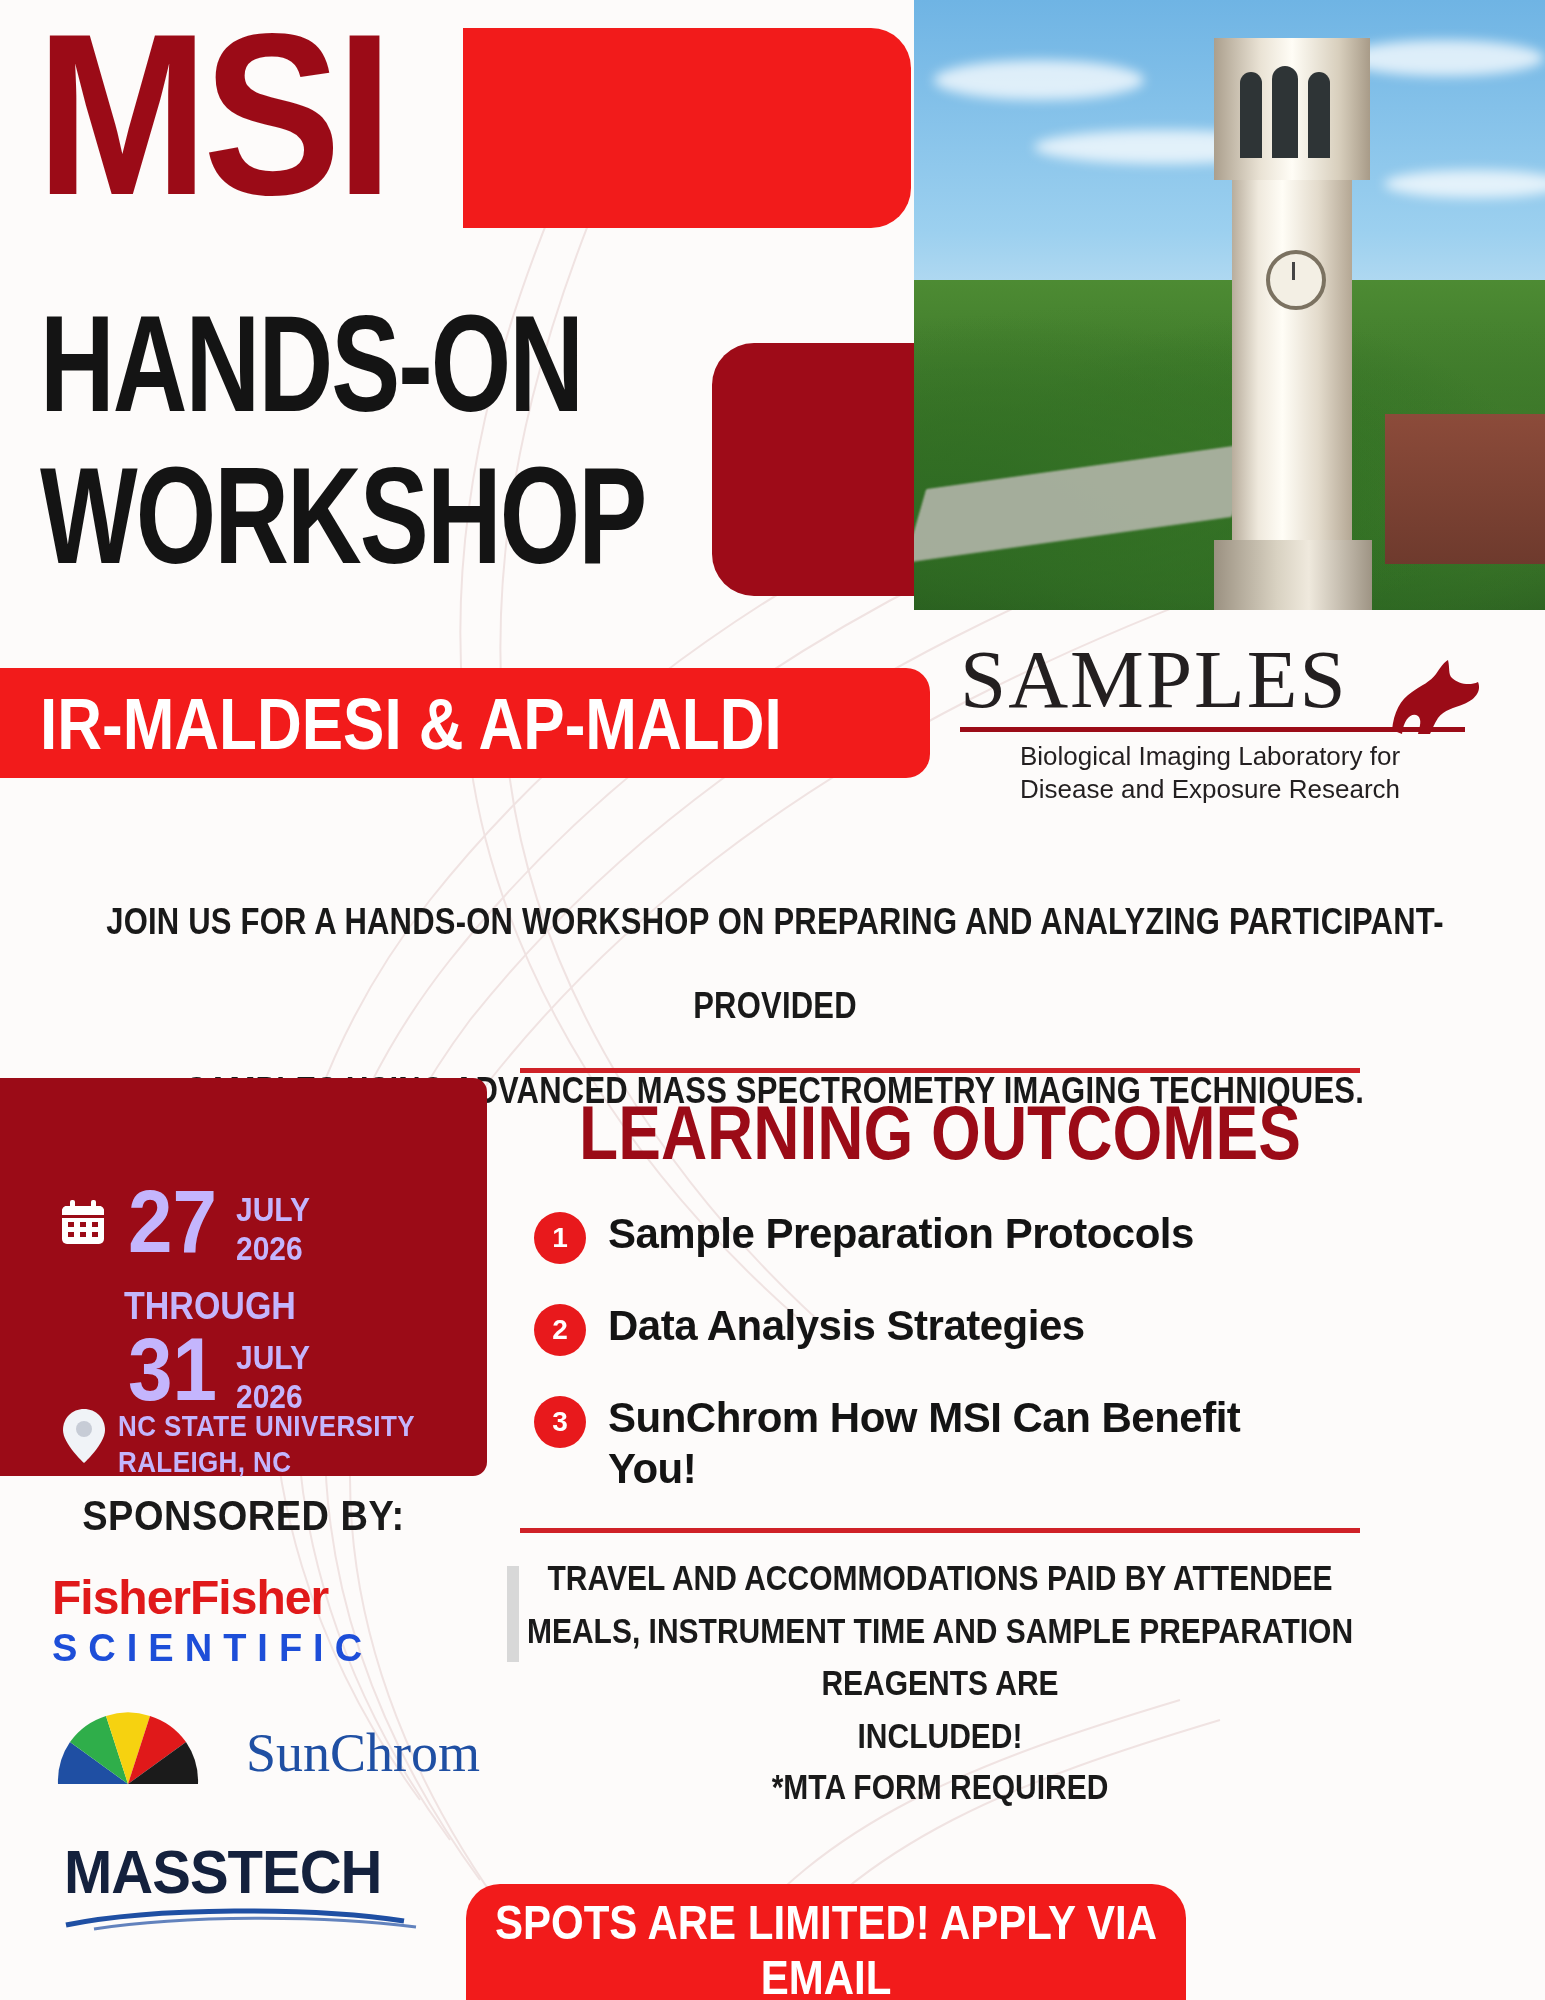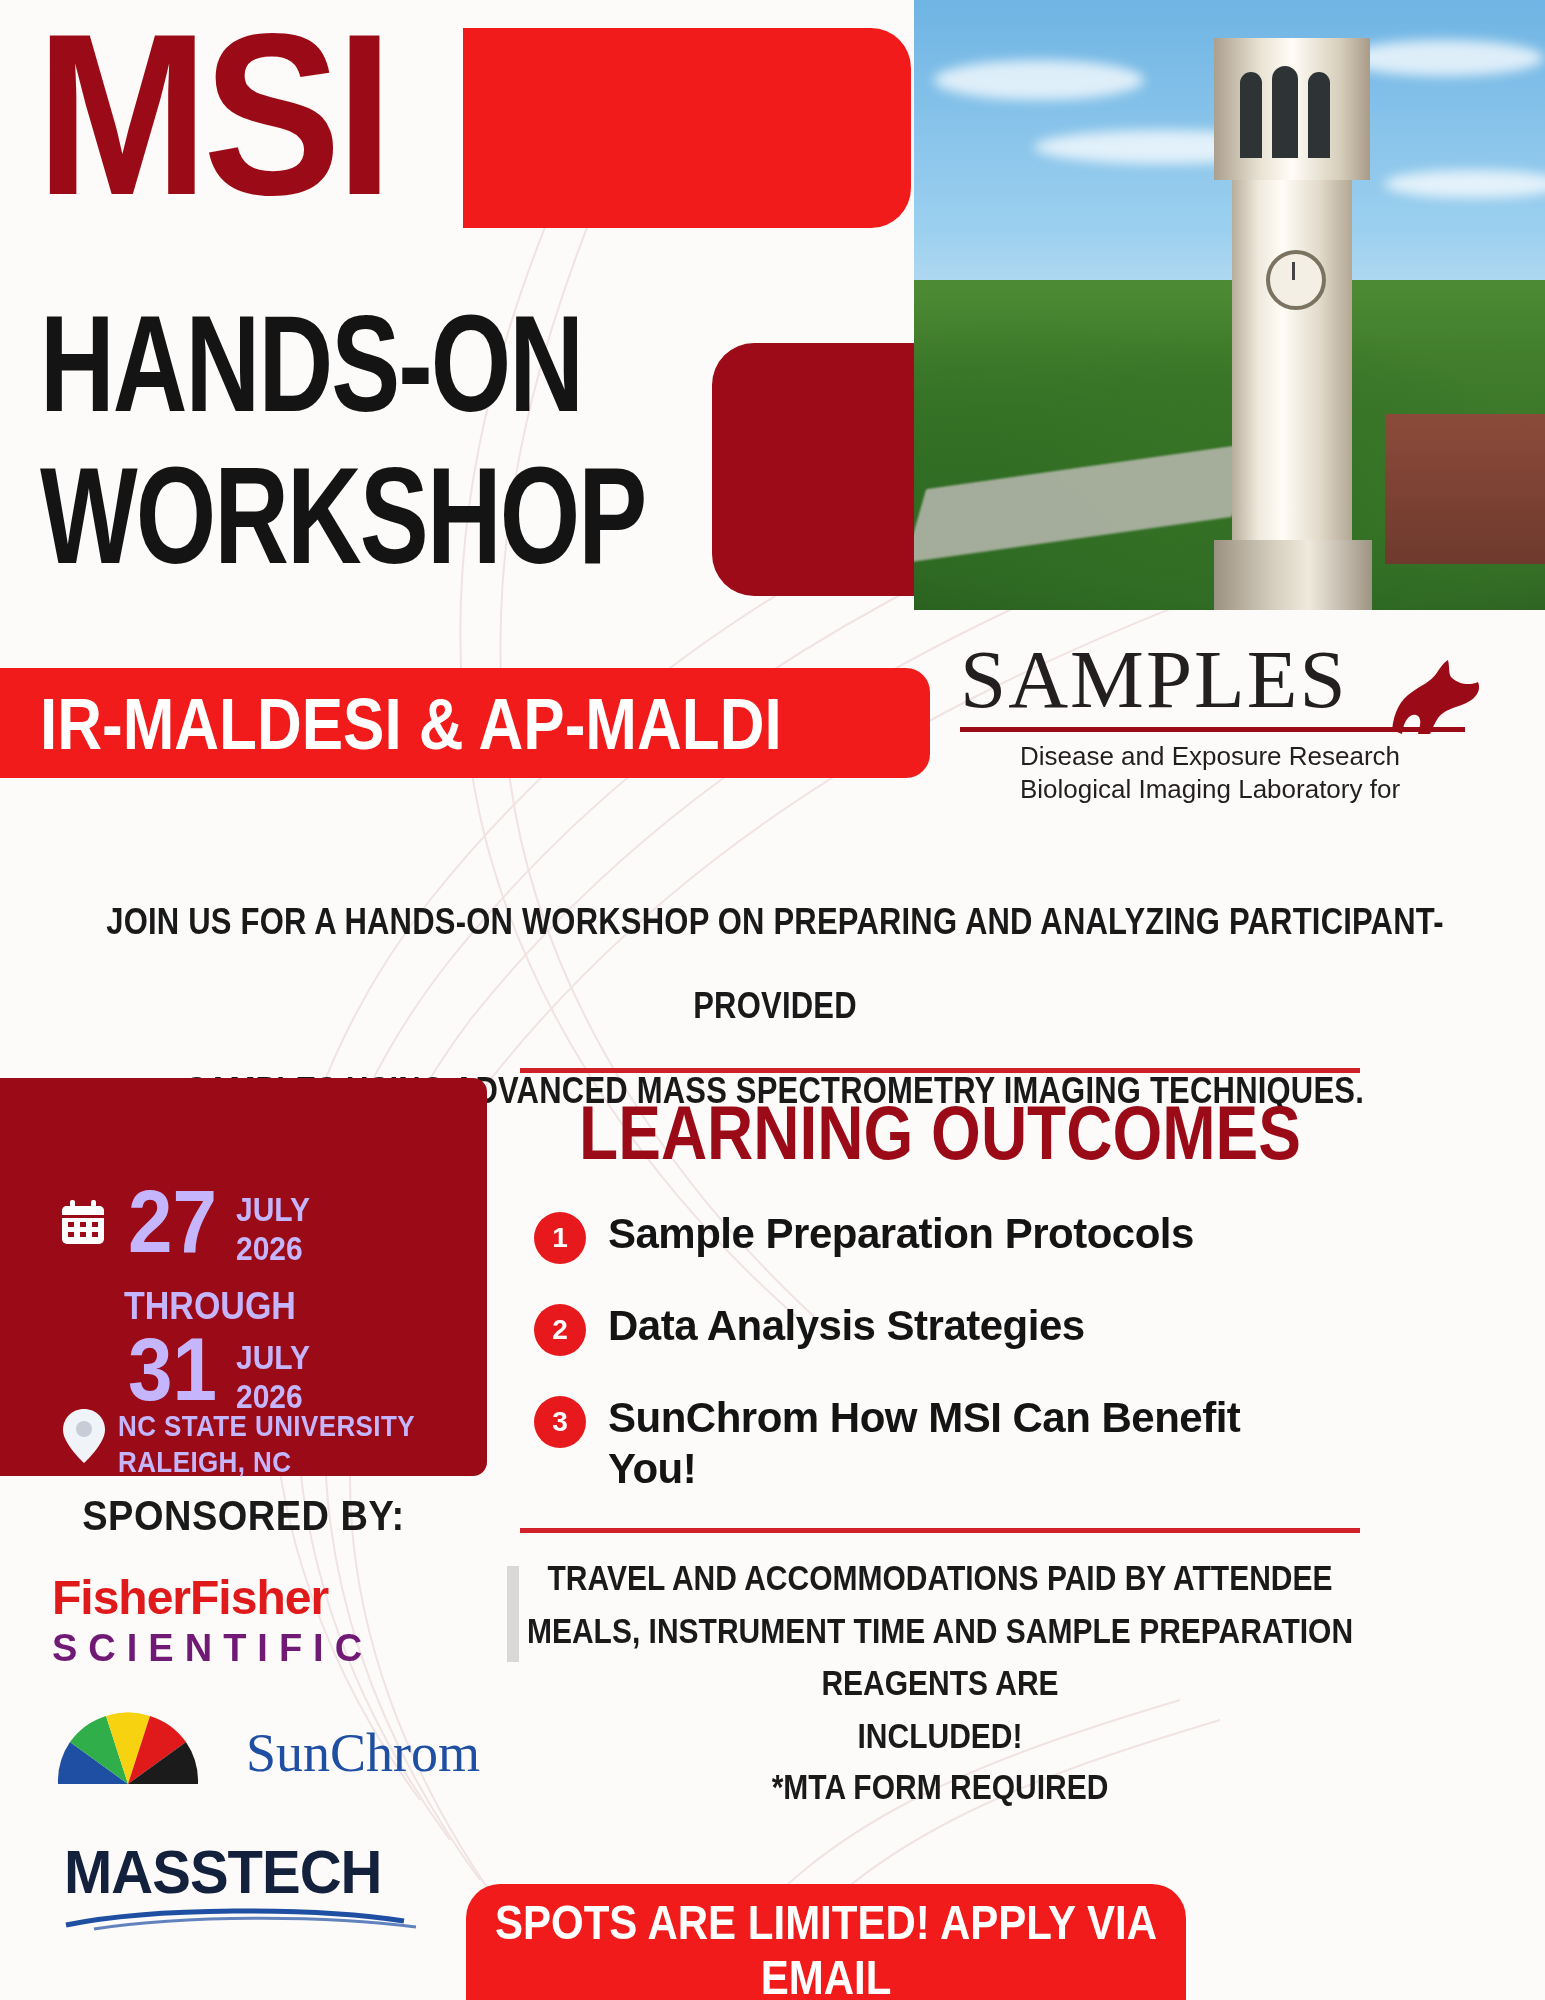--- a/index.html
+++ b/index.html
@@ -300,21 +300,21 @@
     font-family: "Liberation Sans", sans-serif;
     font-weight: bold;
     font-size: 48px;
     color: #e0191a;
     letter-spacing: -1px;
   }
   .thermo-1 .fisher { color: #e0191a; }
   .thermo-2 {
     font-size: 38px;
     letter-spacing: 11px;
-    color: #701a75;
+    color: #1d4ed8;
     font-weight: bold;
     margin-top: 2px;
   }
   .thermo-bar {
     position: absolute;
     left: 455px; top: -4px;
     width: 12px; height: 96px;
     background: #d8d8d8;
   }
   .sunchrom {
@@ -476,22 +476,22 @@
   <div class="tower-base"></div>
 </div>
 
 <div class="bilder">
   <div class="bilder-word">SAMPLES</div>
   <svg class="wolf" viewBox="0 0 120 76">
     <path d="M14 70 C 16 52, 22 40, 34 32 C 44 25, 52 22, 58 14 C 62 8, 66 2, 70 0 C 72 8, 70 14, 74 18 C 80 24, 92 26, 100 22 C 104 32, 96 40, 86 44 C 76 48, 66 50, 60 58 C 56 64, 54 70, 52 74 L 40 74 C 42 66, 44 60, 40 56 C 34 52, 26 58, 24 74 Z" fill="#9b0b17"></path>
   </svg>
   <div class="bilder-rule"></div>
   <div class="bilder-sub">
+    <div>Biological Imaging Laboratory for</div>
     <div>Disease and Exposure Research</div>
-    <div>Biological Imaging Laboratory for</div>
   </div>
 </div>
 
 <div class="ir-banner">
   <div class="ir-banner-text">IR-MALDESI &amp; AP-MALDI</div>
 </div>
 
 <div class="intro">
   <div>JOIN US FOR A HANDS-ON WORKSHOP ON PREPARING AND ANALYZING PARTICIPANT-PROVIDED</div>
   <div>SAMPLES USING ADVANCED MASS SPECTROMETRY IMAGING TECHNIQUES.</div>

